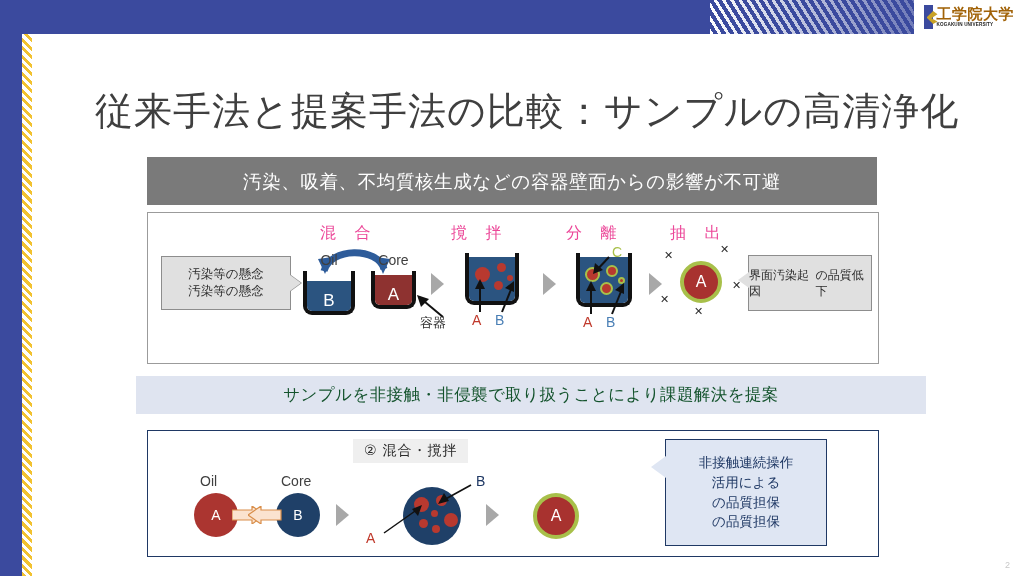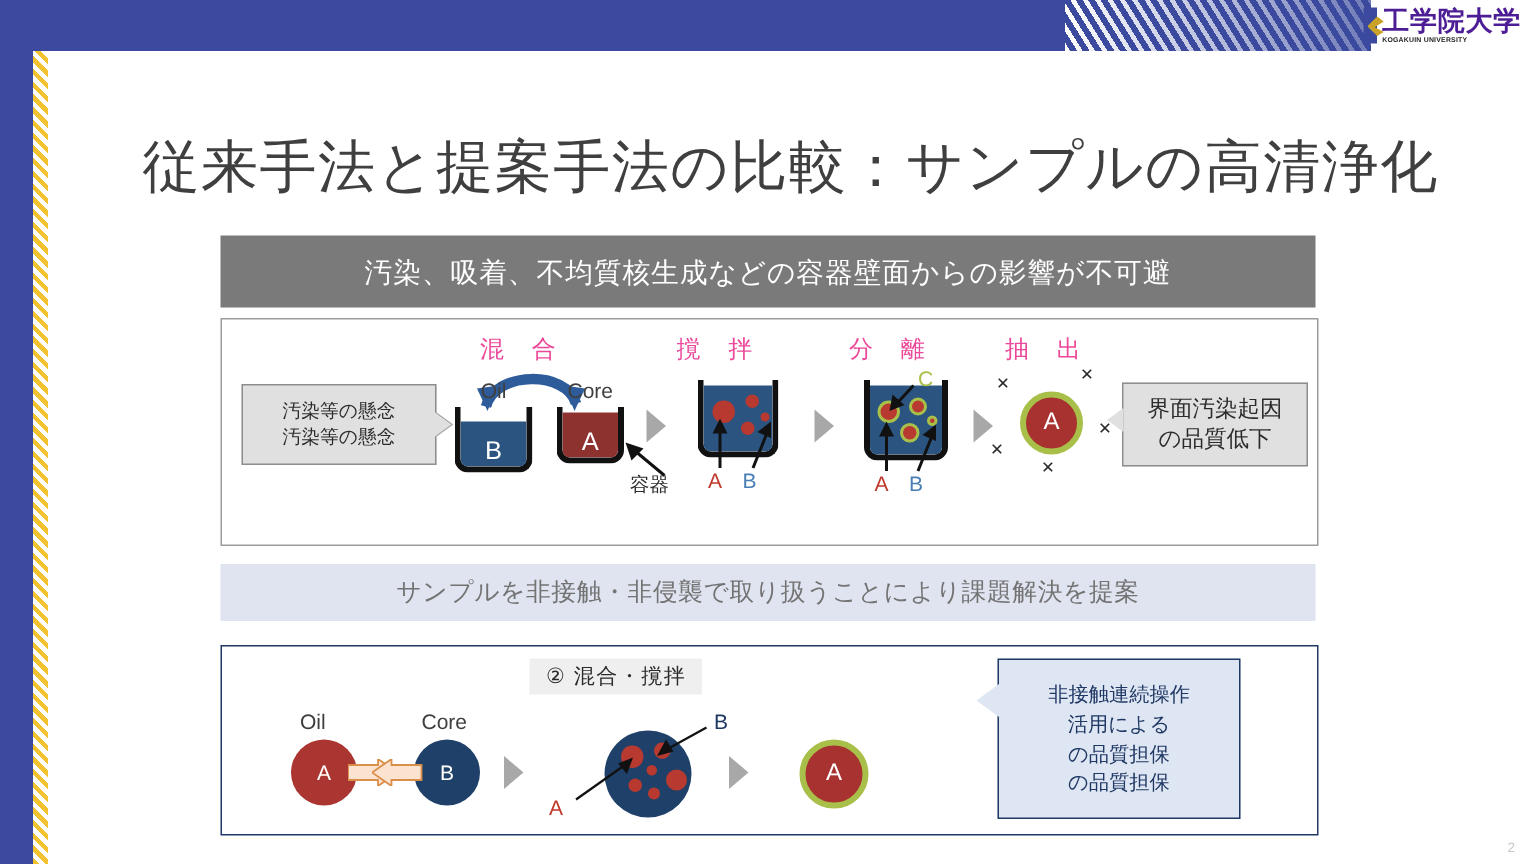--- a/index.html
+++ b/index.html
@@ -31,21 +31,21 @@
   .logo-box{
     position:absolute;right:10px;top:3px;height:28px;
     display:flex;align-items:center;gap:4px;
   }
   .logo-mark{width:9px;height:24px;background:#3b4a9e;position:relative;}
   .logo-mark:after{
     content:"";position:absolute;left:3px;top:6px;width:11px;height:13px;
     background:#c9a227;clip-path:polygon(0 50%,60% 0,100% 25%,45% 55%,100% 80%,60% 100%);
   }
   .logo-text{display:flex;flex-direction:column;line-height:1;}
-  .logo-jp{font-size:18px;font-weight:bold;color:#4c1d95;letter-spacing:.5px;}
+  .logo-jp{font-size:15px;font-weight:bold;color:#a16207;letter-spacing:.5px;}
   .logo-en{font-size:4.6px;font-weight:bold;color:#222;letter-spacing:.15px;margin-top:2px;}
 
   
   .left-blue{position:absolute;left:0;top:34px;width:22px;height:542px;background:#3b4a9e;}
   .left-yellow{
     position:absolute;left:22px;top:34px;width:10px;height:542px;
     background:repeating-linear-gradient(45deg,#f2c230 0 3px,#ffffff 3px 6px);
   }
 
   
@@ -122,35 +122,35 @@
     position:absolute;width:42px;height:42px;border-radius:50%;
     background:#a8322f;border:4px solid #a8c04a;box-sizing:border-box;
     display:flex;align-items:center;justify-content:center;
     color:#ffffff;font-size:16px;
   }
   .xmark{position:absolute;color:#2b2b2b;font-size:11px;}
 
   .callout-right{
     position:absolute;left:600px;top:42px;width:122px;height:54px;
     background:#e0e0e0;border:1.2px solid #8d8d8d;
-    display:flex;flex-direction:column;align-items:center;justify-content:center;
-    font-size:15px;color:#2b2b2b;line-height:1.35;
+    display:flex;flex-direction:row;align-items:center;justify-content:center;
+    font-size:12px;color:#2b2b2b;line-height:1.35;
   }
   .callout-right:before{
     content:"";position:absolute;left:-11px;top:16px;
     width:0;height:0;border-top:8px solid transparent;border-bottom:8px solid transparent;
     border-right:11px solid #e0e0e0;
   }
 
   .yoki-label{position:absolute;font-size:13px;color:#2b2b2b;}
 
   
   .blue-banner{
-    position:absolute;left:147px;top:376px;width:730px;height:38px;
-    background:#dfe4f0;color:#737373;
+    position:absolute;left:136px;top:376px;width:790px;height:38px;
+    background:#dfe4f0;color:#14532d;
     display:flex;align-items:center;justify-content:center;
     font-size:16.5px;letter-spacing:.4px;
   }
 
   
   .lower-panel{
     position:absolute;left:147px;top:430px;width:730px;height:125px;
     border:1.7px solid #1f3864;background:#ffffff;
   }
   .chip{

